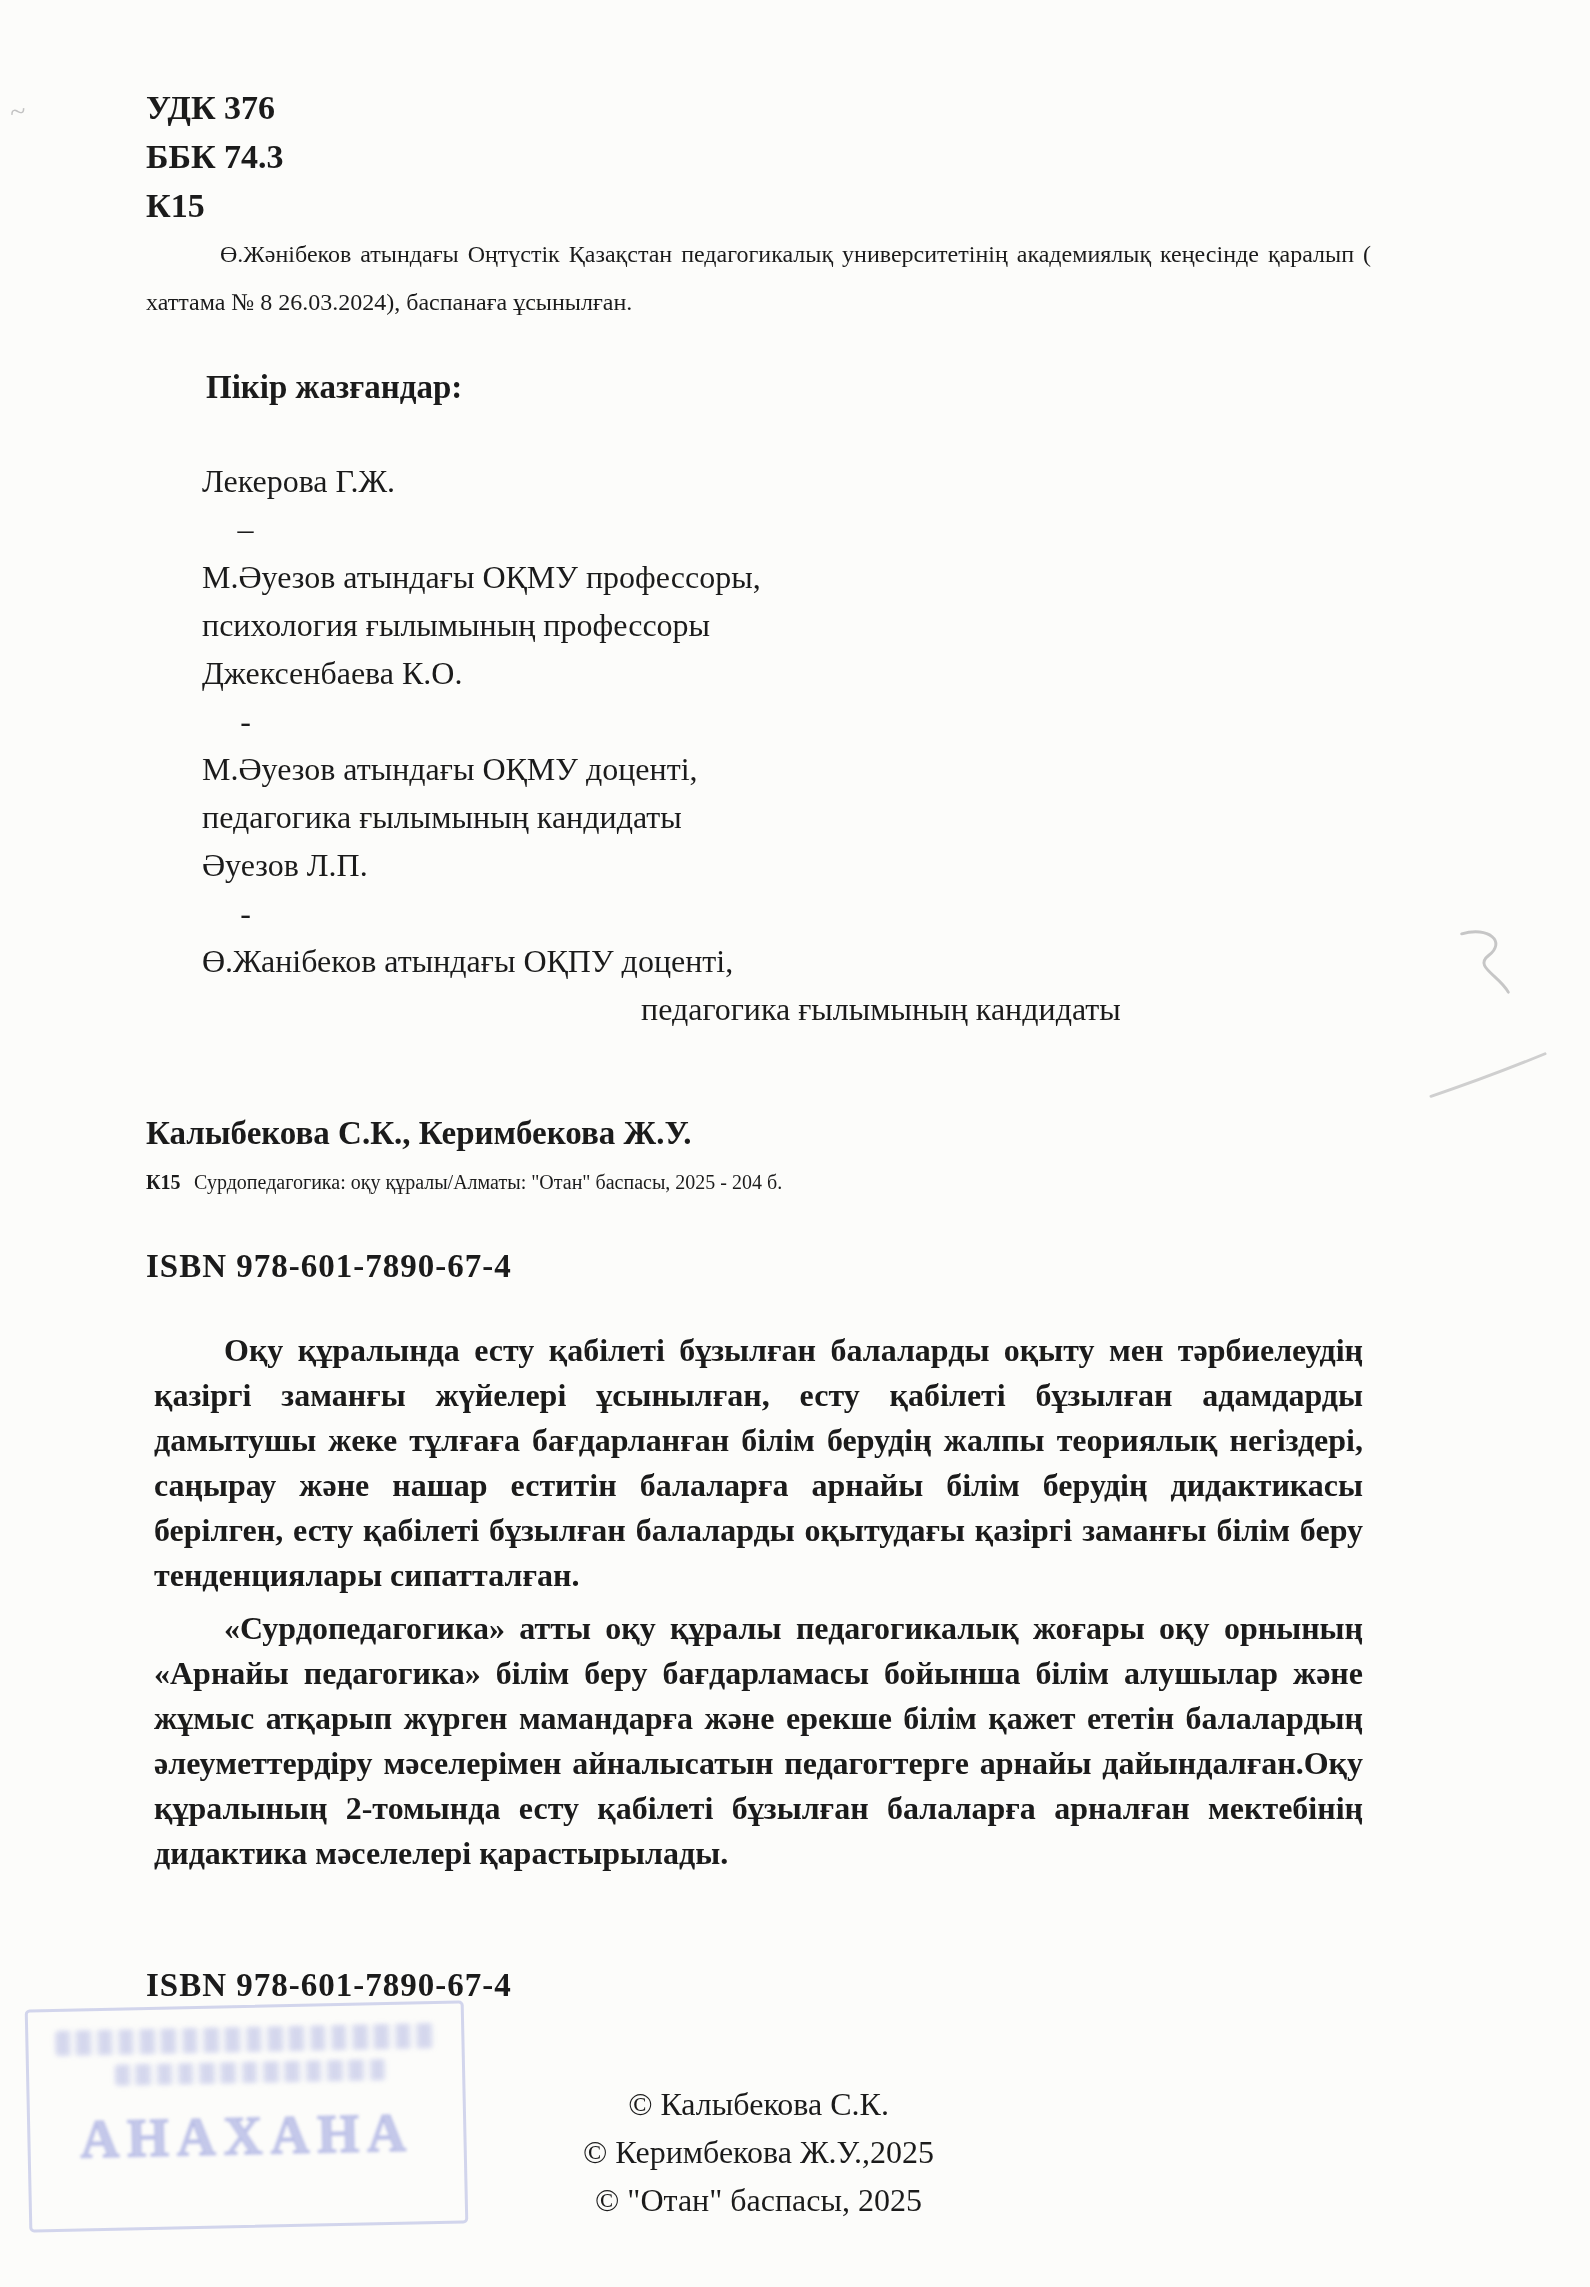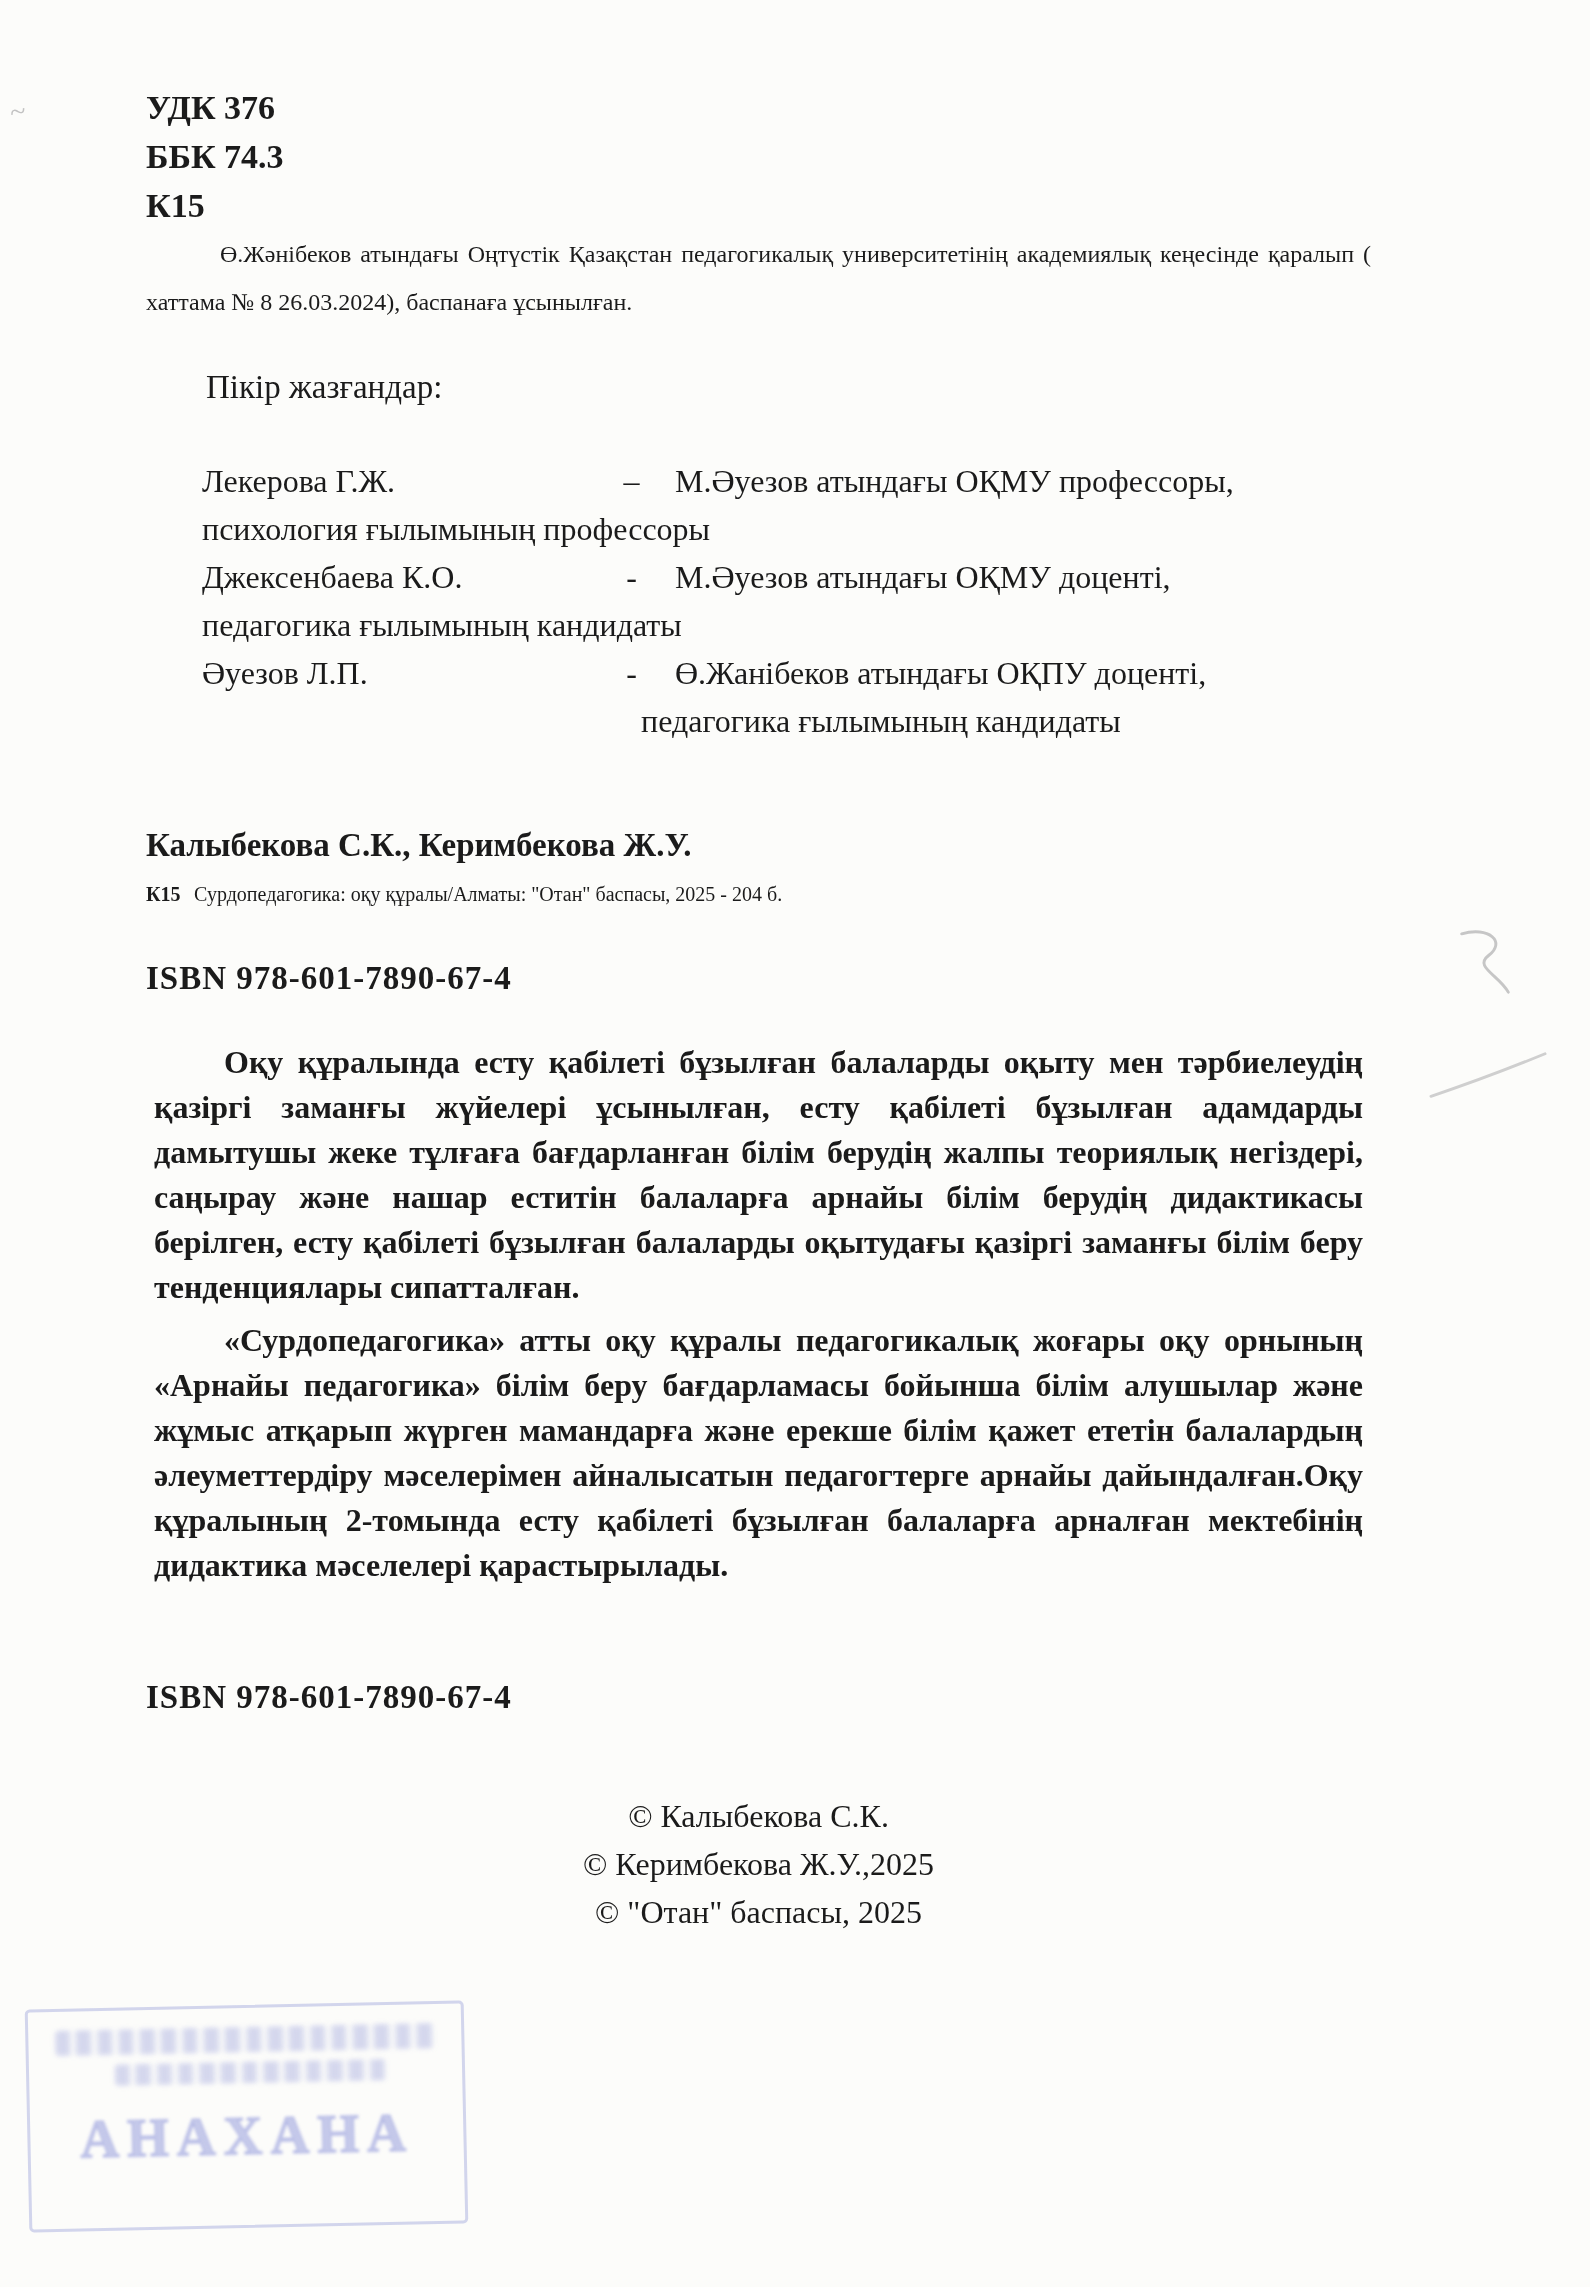--- a/index.html
+++ b/index.html
@@ -11,23 +11,23 @@
     font-family:"Liberation Serif","DejaVu Serif",serif;
     color:#1b1b1b;
     overflow:hidden;
   }
   .content{position:absolute;left:146px;top:0;width:1225px;}
   .codes{margin-top:83px;font-weight:bold;font-size:34px;line-height:49px;}
   .approval{
     font-size:24px;line-height:48px;
     text-align:justify;text-indent:74px;
   }
-  .rev-heading{margin-top:37px;margin-left:60px;font-weight:normal;font-size:33px;line-height:49px;}
+  .rev-heading{margin-top:37px;margin-left:60px;font-weight:bold;font-size:33px;line-height:49px;}
   .reviewers{margin-top:45px;margin-left:56px;font-size:32px;line-height:48px;width:1170px;}
-  .rev-row{display:flex;}
+  .rev-row{display:flex;flex-direction:column;}
   .rev-name{width:386px;flex:none;}
   .rev-dash{width:87px;flex:none;text-align:center;}
   .rev-aff{flex:1;}
   .rev-cont{margin-left:0;}
   .rev-cont.indented{margin-left:439px;}
   .authors{margin-top:76px;font-weight:bold;font-size:33px;line-height:49px;}
   .catalog{font-size:20px;line-height:49px;}
   .catalog .code{font-weight:bold;margin-right:13.6px;}
   .isbn{margin-top:35px;font-weight:bold;font-size:33px;line-height:49px;letter-spacing:1px;}
   .annotation{margin-top:37px;font-size:32px;line-height:45px;}

